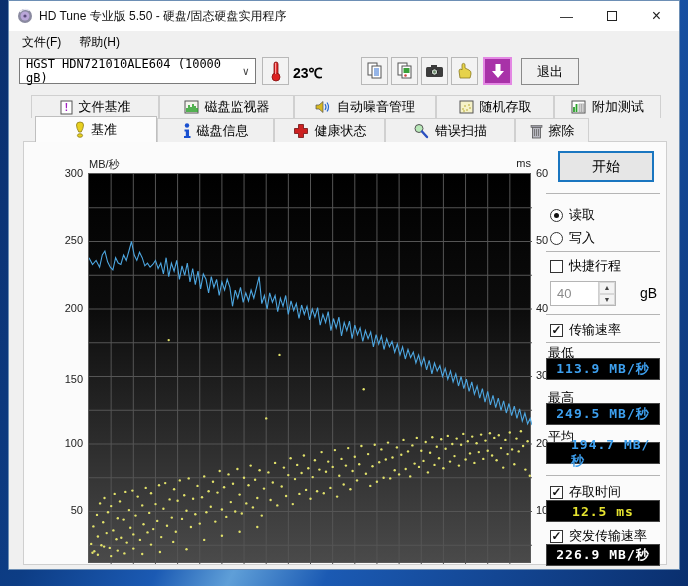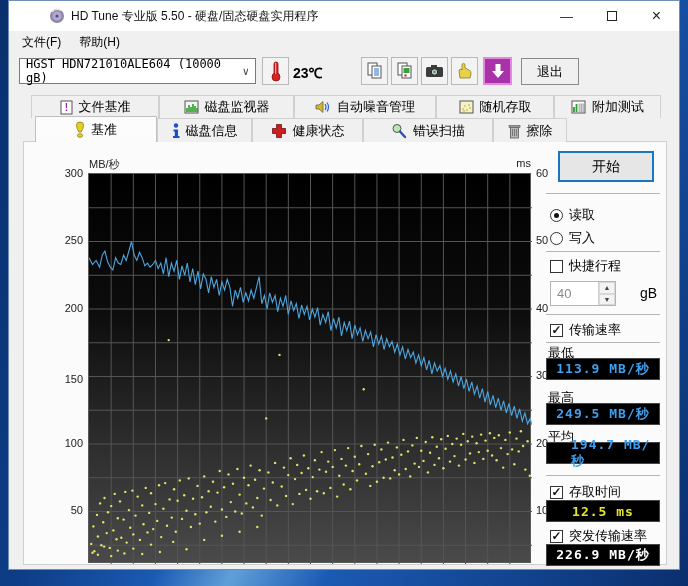--- a/index.html
+++ b/index.html
@@ -7,21 +7,21 @@
   body {
     font-family:"Liberation Sans", sans-serif;
     background:linear-gradient(115deg,#0a2f6e 0%,#0d3d85 30%,#1b5ab3 44%,#5f9fd8 52%,#1b5ab3 62%,#0a2f6e 100%);
     position:relative; font-size:12px; color:#000;
   }
   .window {
     position:absolute; left:8px; top:0; width:672px; height:570px;
     background:#f0f0f0; border:1px solid #6d8fb5;
   }
   
-  .titlebar { position:absolute; left:0; top:0; width:100%; height:30px; background:#fff; display:flex; align-items:center;padding-left:32px; }
+  .titlebar { position:absolute; left:0; top:0; width:100%; height:30px; background:#fff; display:flex; align-items:center; }
   .title-icon { width:16px; height:16px; margin:0 6px 0 8px; }
   .title-text { font-size:12px; color:#111; }
   .win-controls { position:absolute; right:0; top:0; height:30px; display:flex; }
   .win-btn { width:45px; height:30px; display:flex; align-items:center; justify-content:center; color:#222; font-size:13px; }
   .max-glyph { width:10px; height:10px; border:1px solid #222; display:inline-block; }
   
   .menubar { position:absolute; left:0; top:30px; width:100%; height:23px; background:#f0f0f0; display:flex; align-items:center; padding-left:4px; }
   .menu-item { padding:3px 9px; font-size:12px; }
   
   .toolbar { position:absolute; left:0; top:53px; width:100%; height:36px; background:#f0f0f0; }
@@ -193,21 +193,21 @@
   </div>
 
   <div class="tabs-row2">
     <div class="tab active" style="width:122px;">
       <svg width="10" height="17" viewBox="0 0 10 17">
         <path d="M5 1 Q8.5 1 8.5 4 Q8.5 7 6.2 11 H3.8 Q1.5 7 1.5 4 Q1.5 1 5 1 Z" fill="#e8d020" stroke="#8a7a10" stroke-width="0.8"></path>
         <ellipse cx="5" cy="14.5" rx="2.6" ry="1.8" fill="#e8d020" stroke="#8a7a10" stroke-width="0.8"></ellipse>
       </svg>
       <span>基准</span>
     </div>
-    <div class="tab" style="width:95px;">
+    <div class="tab" style="width:117px;">
       <svg width="8" height="16" viewBox="0 0 8 16">
         <circle cx="4" cy="2.5" r="2.2" fill="#1a50d0"></circle>
         <path d="M1.5 6.5 h4.5 V13 h1.5 v2 H1 v-2 h1.8 V8.5 H1.5 Z" fill="#1a50d0"></path>
       </svg>
       <span>磁盘信息</span>
     </div>
     <div class="tab" style="width:111px;">
       <svg width="16" height="16" viewBox="0 0 16 16">
         <path d="M5.5 1.5 h5 v4 h4 v5 h-4 v4 h-5 v-4 h-4 v-5 h4 Z" fill="#cc2020" stroke="#701010" stroke-width="0.8"></path>
       </svg>

